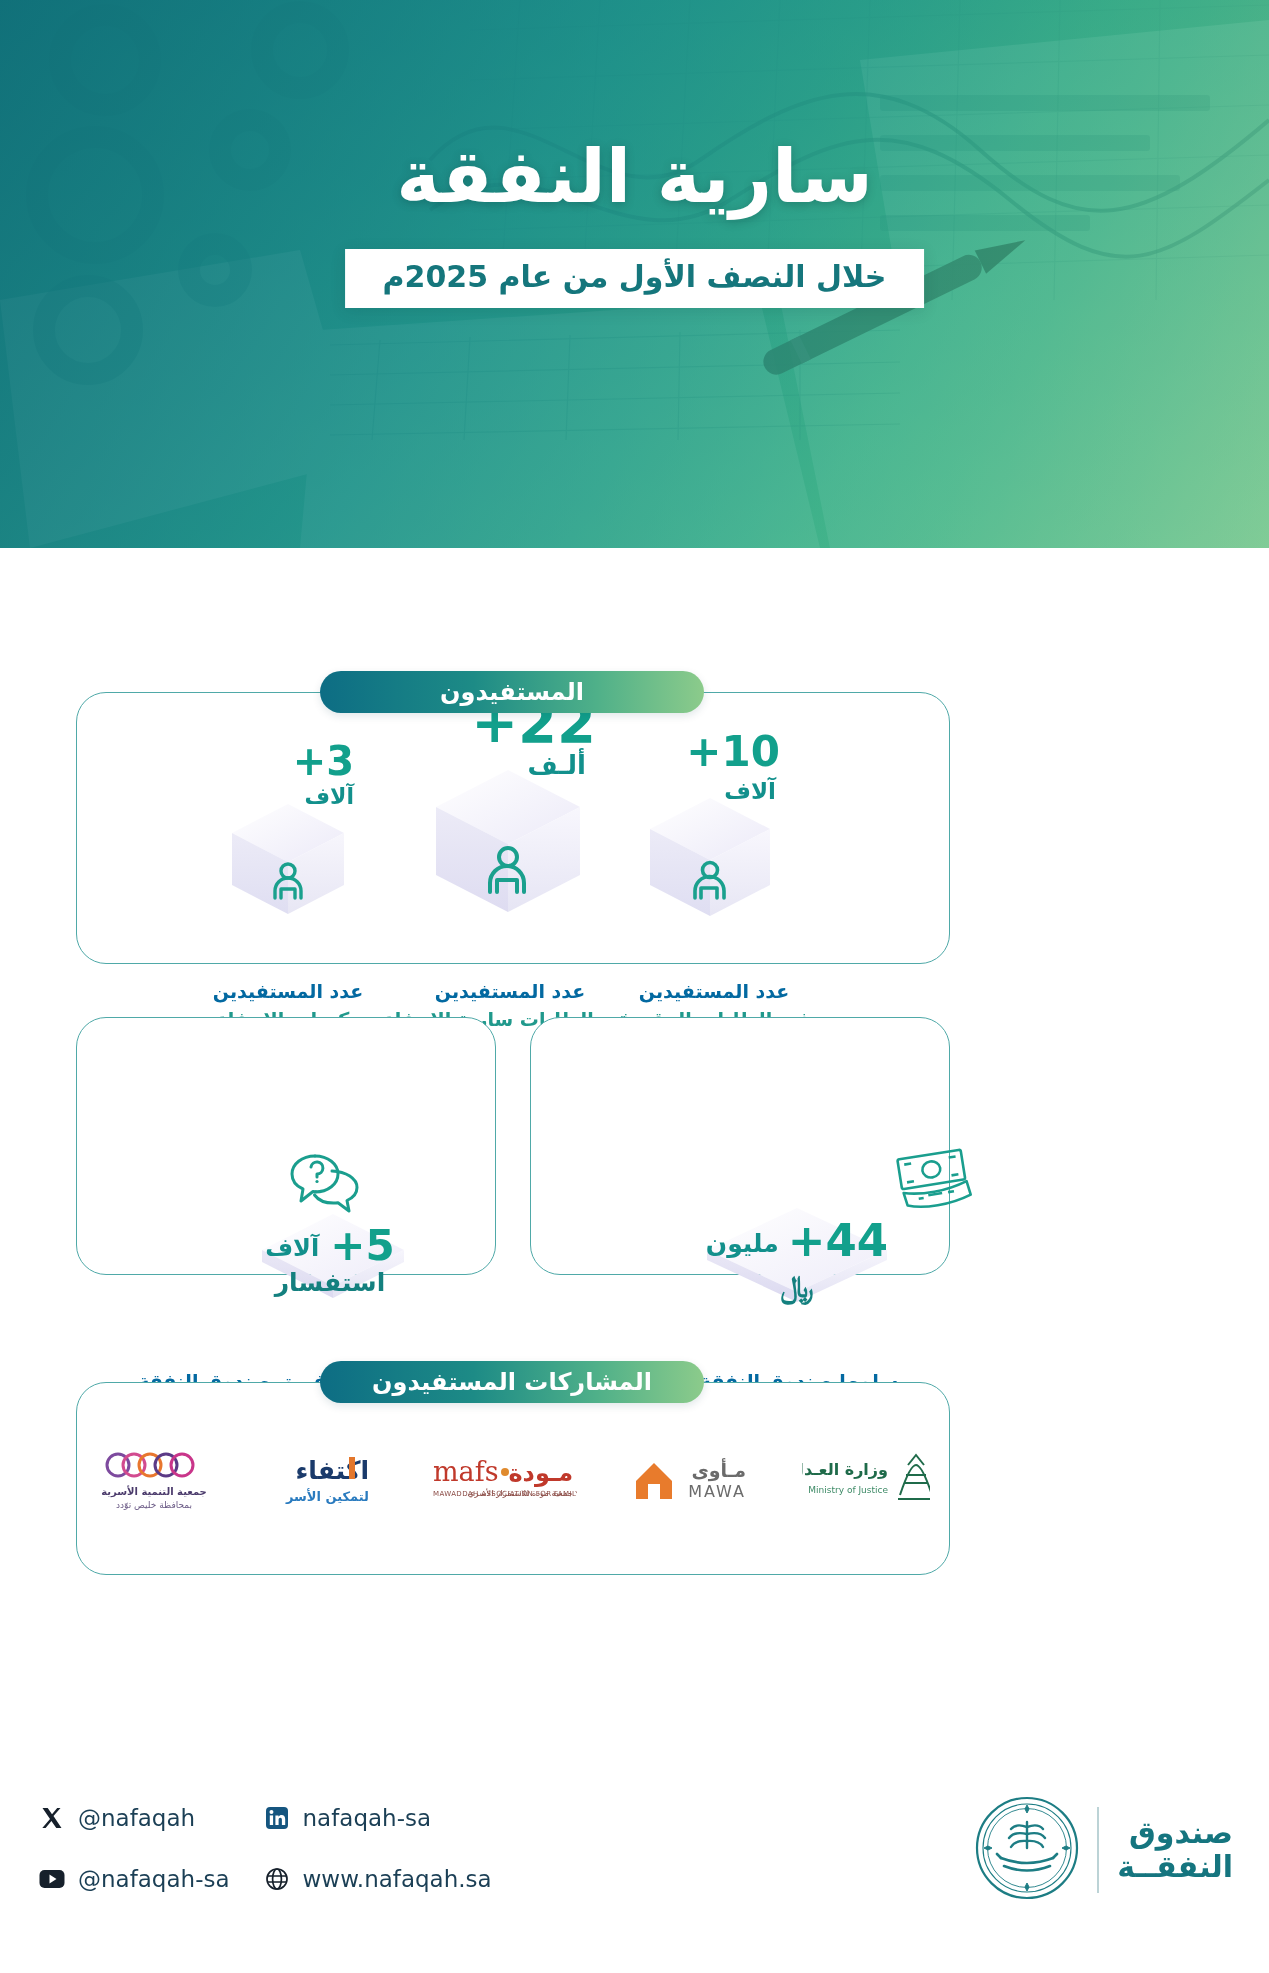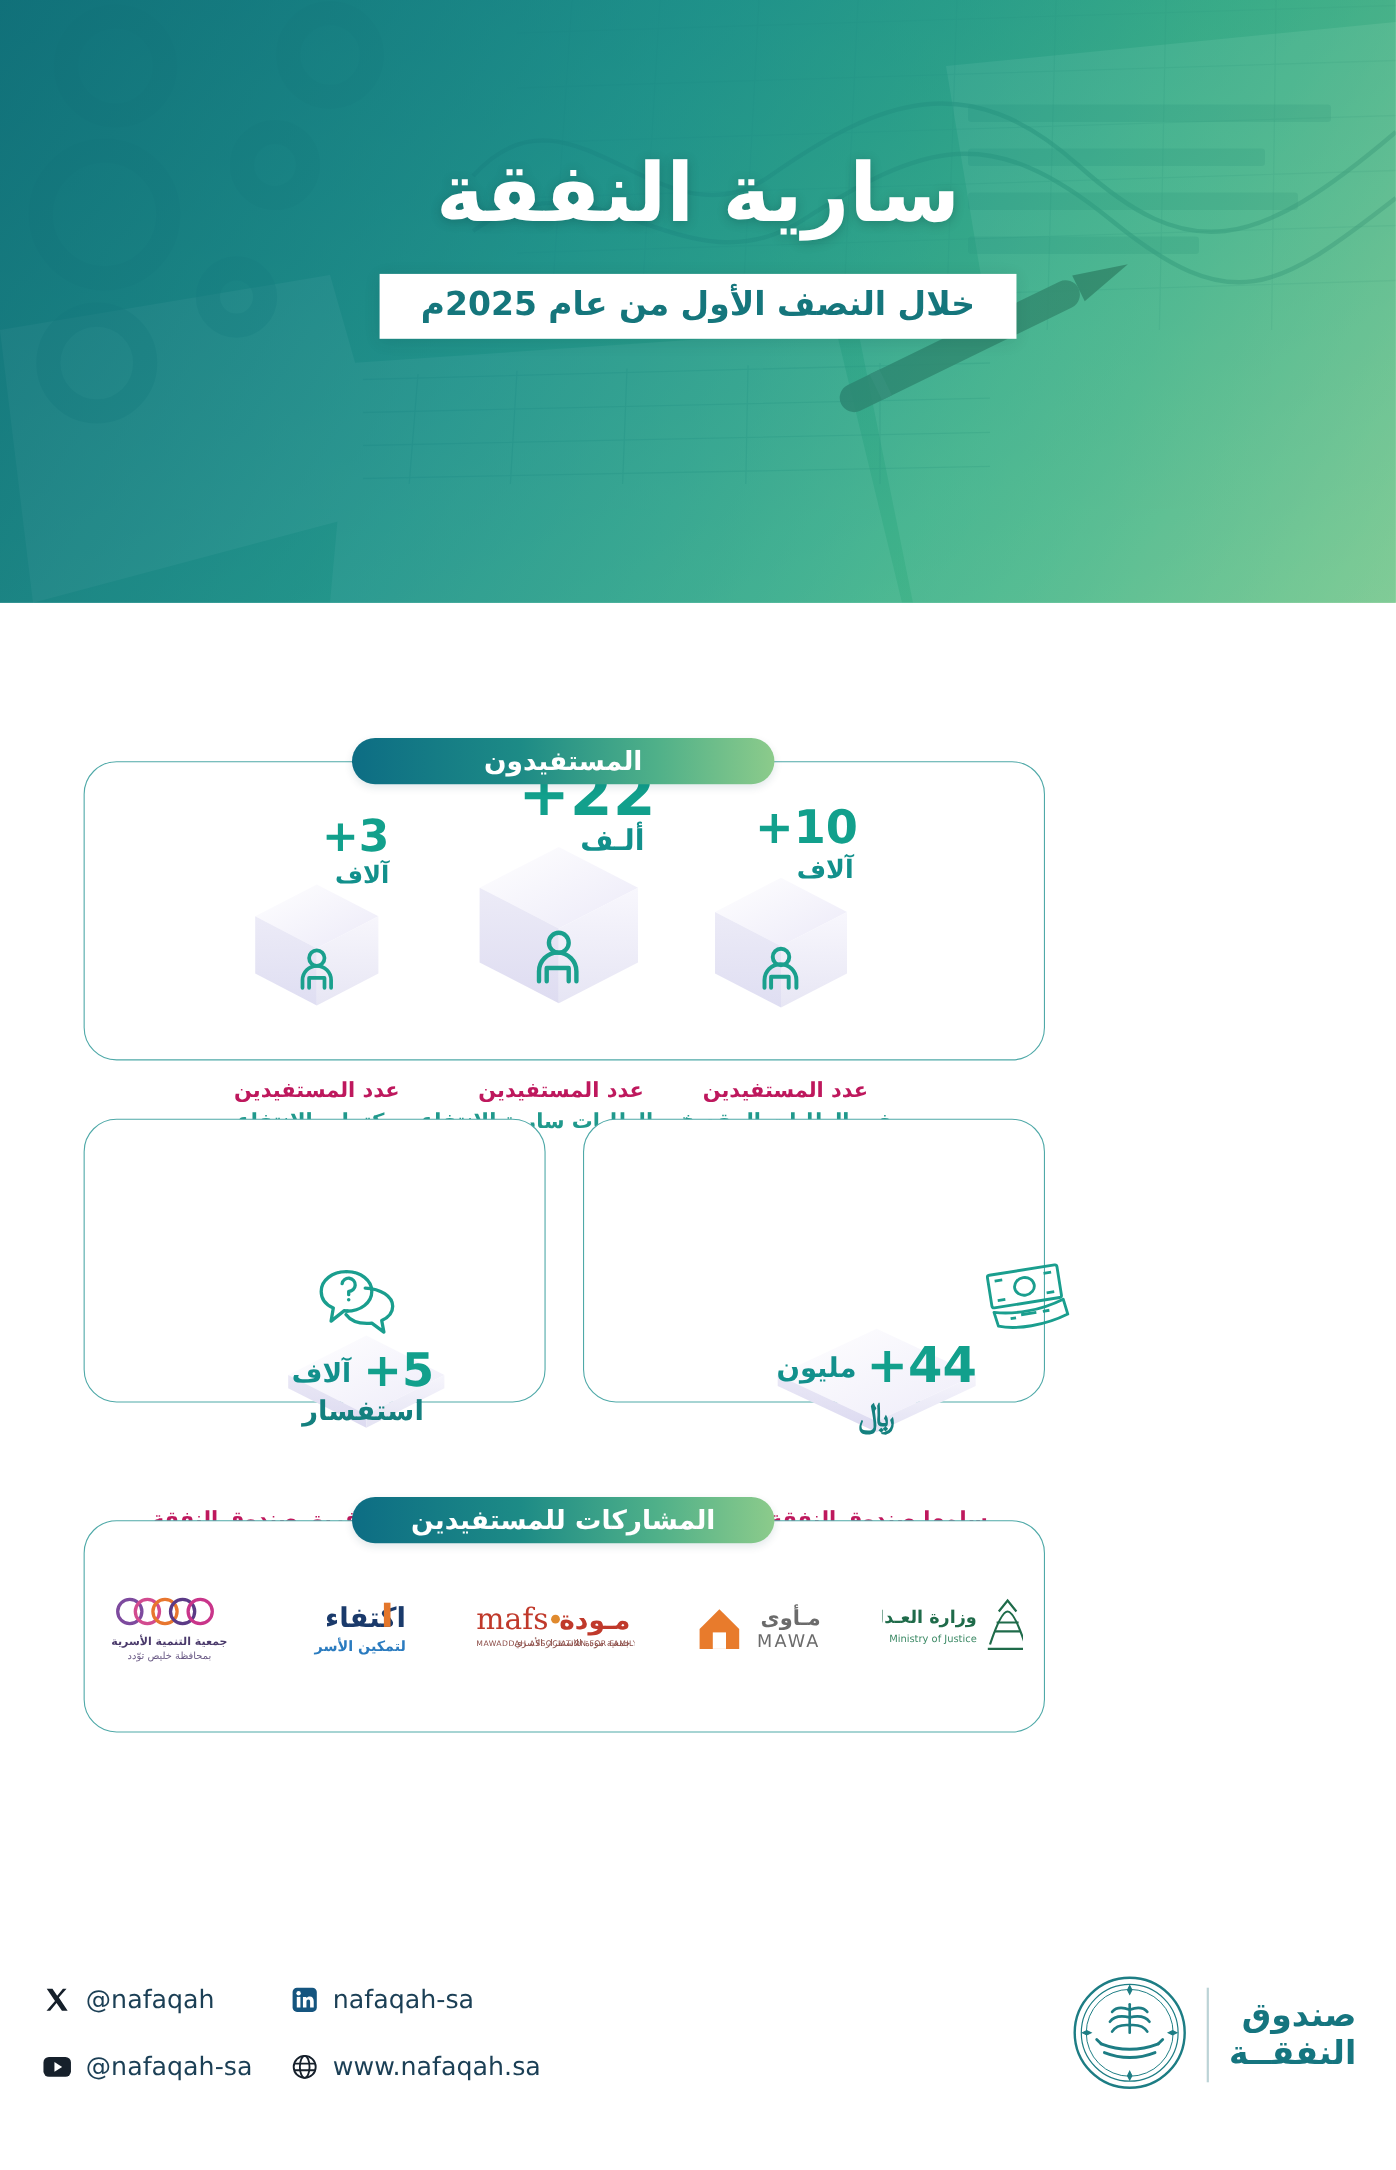--- a/index.html
+++ b/index.html
@@ -97,21 +97,21 @@
     white-space:nowrap;
     z-index:3;
   }
 
   .stat-caption{
     position:absolute;
     text-align:center;
     line-height:1.45;
     white-space:nowrap;
   }
-  .cap-l1{ color:#be185d; font-size:19px; font-weight:bold; display:block; }
+  .cap-l1{ color:#0369a1; font-size:19px; font-weight:bold; display:block; }
   .cap-l2{ color:#20998c; font-size:19px; font-weight:bold; display:block; }
 
   
   .logo-row{
     position:absolute; left:96px; top:1420px; width:834px; height:120px;
     display:flex; align-items:center; justify-content:space-between;
     direction:ltr;
   }
   .logo-item{ display:flex; align-items:center; justify-content:center; }
   .logo-item svg{ display:block; }
@@ -400,21 +400,21 @@
   <span style="color:#12908c; font-size:25px; font-weight:bold; margin-right:4px;">مليون</span>
   <div style="color:#14807f; font-size:30px; font-weight:bold; margin-top:2px;">﷼</div>
 </div>
 <div class="stat-caption" style="left:564px; top:1368px; width:352px;">
   <span class="cap-l1" style="font-size:19px;">سلمها صندوق النفقة للمستفيدين</span>
   <span class="cap-l1" style="font-size:19px;">خلال النصف الأول من عام 2025م</span>
 </div>
 
 <div class="panel" id="panel-community"></div>
 <div class="pill" id="pill-community">
-  <span>المشاركات للمستفيدين</span>
+  <span>المشاركات المستفيدون</span>
 </div>
 
 <div class="logo-row">
 
   <div class="logo-item" title="">
     <svg width="116" height="70" viewBox="0 0 116 70" xmlns="http://www.w3.org/2000/svg">
       <g fill="none" stroke-width="3">
         <circle cx="22" cy="20" r="11" stroke="#7d4a9e"></circle>
         <circle cx="38" cy="20" r="11" stroke="#d24b8f"></circle>
         <circle cx="54" cy="20" r="11" stroke="#e8762e"></circle>

